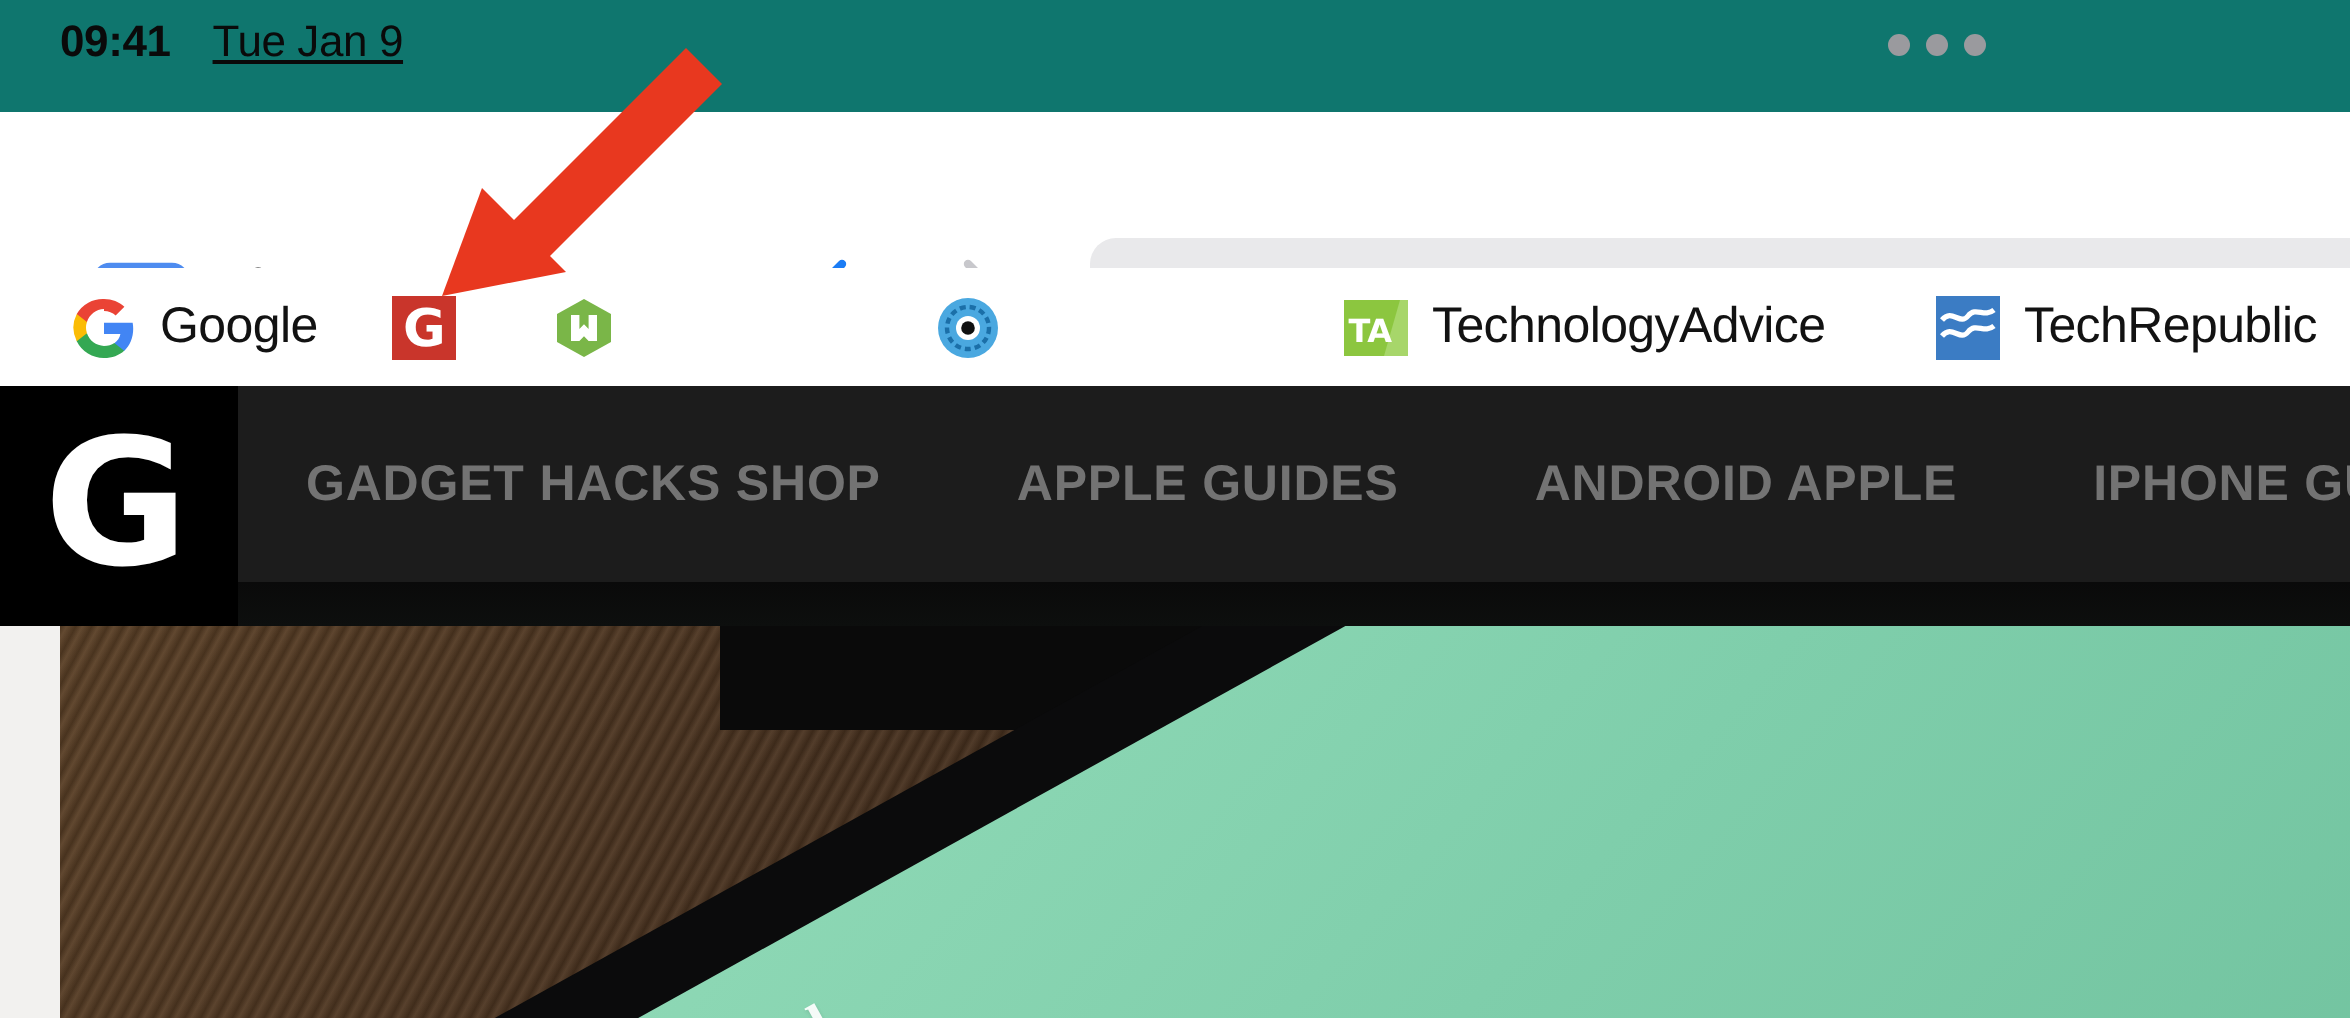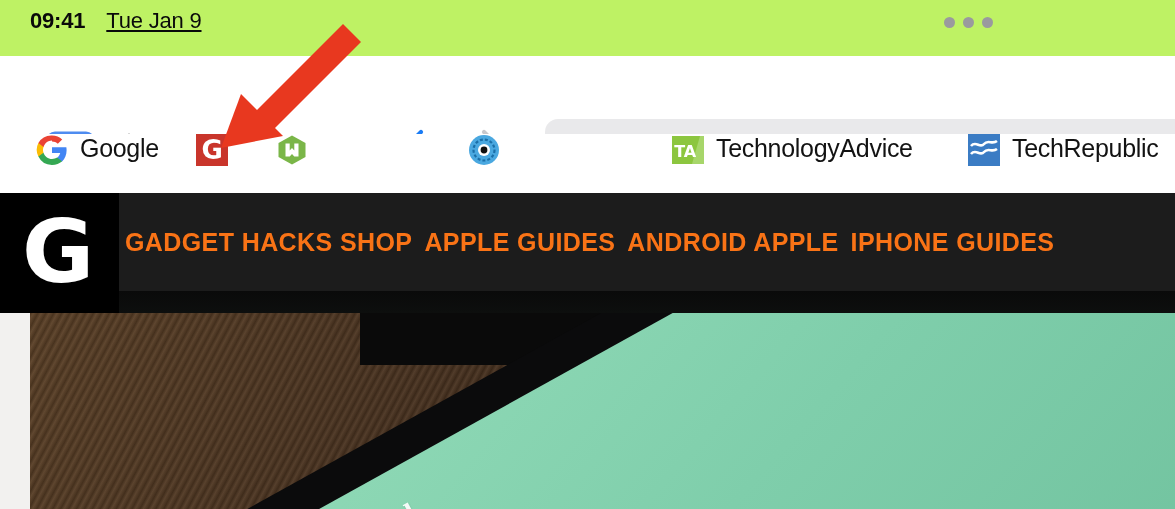--- a/index.html
+++ b/index.html
@@ -8,21 +8,21 @@
     overflow: hidden;
     background: #ffffff;
     font-family: "Liberation Sans", sans-serif;
     -webkit-font-smoothing: antialiased;
   }
   #screen { position: relative; width: 1175px; height: 509px; background:#fff; overflow:hidden; }
 
   
   .statusbar {
     position: absolute; left:0; top:0; width:1175px; height:56px;
-    background:#bef264;
+    background:#0f766e;
   }
   .status-left {
     position:absolute; left:30px; top:8px;
     display:flex; align-items:center; gap:21px;
     font-size:22px; font-weight:600; color:#0a0a0a; letter-spacing:-0.2px;
   }
   .status-time { font-weight:600; }
   .status-date { font-weight:500;text-decoration:underline; }
   .status-dots {
     position:absolute; right:182px; top:17px;
@@ -70,21 +70,21 @@
   }
   .lock-icon { display:block; width:17px; height:23px; }
 
   
   .bookmarks {
     position:absolute; left:0; top:134px; width:1175px; height:59px;
     background:#ffffff;
   }
   .bm {
     position:absolute; top:0; height:59px;
-    display:flex; gap:12px;
+    display:flex; align-items:center; gap:12px;
     font-size:25px; color:#121212; letter-spacing:-0.3px; white-space:nowrap;
   }
   .bm .fav { display:block; width:32px; height:32px; flex:0 0 auto; }
 
   
   .sitenav {
     position:absolute; left:0; top:193px; width:1175px; height:120px;
     background:#070707;
     overflow:hidden;
   }
@@ -99,22 +99,22 @@
   .glogo {
     position:absolute; left:22px; top:18px;
     font-size:88px; line-height:82px; font-weight:bold; color:#ffffff;
     font-family:"DejaVu Sans", sans-serif; letter-spacing:-2px;
   }
   .navitems {
     position:absolute; left:119px; top:0; height:98px;
     display:flex; align-items:center; z-index:2;
   }
   .navitem {
-    font-size:25px; font-weight:bold; color:#f97316;
-    letter-spacing:0.4px; white-space:nowrap; padding:0 6px;
+    font-size:25px; font-weight:bold; color:#737373;
+    letter-spacing:0.4px; white-space:nowrap; padding:0 34px;
   }
   .sitenav .fade {
     position:absolute; left:0; top:98px; width:1175px; height:22px;
     background:linear-gradient(180deg,#0a0a0a 0%, #0d0f0e 100%);
     z-index:1;
   }
 
   
   .content {
     position:absolute; left:0; top:313px; width:1175px; height:196px;

